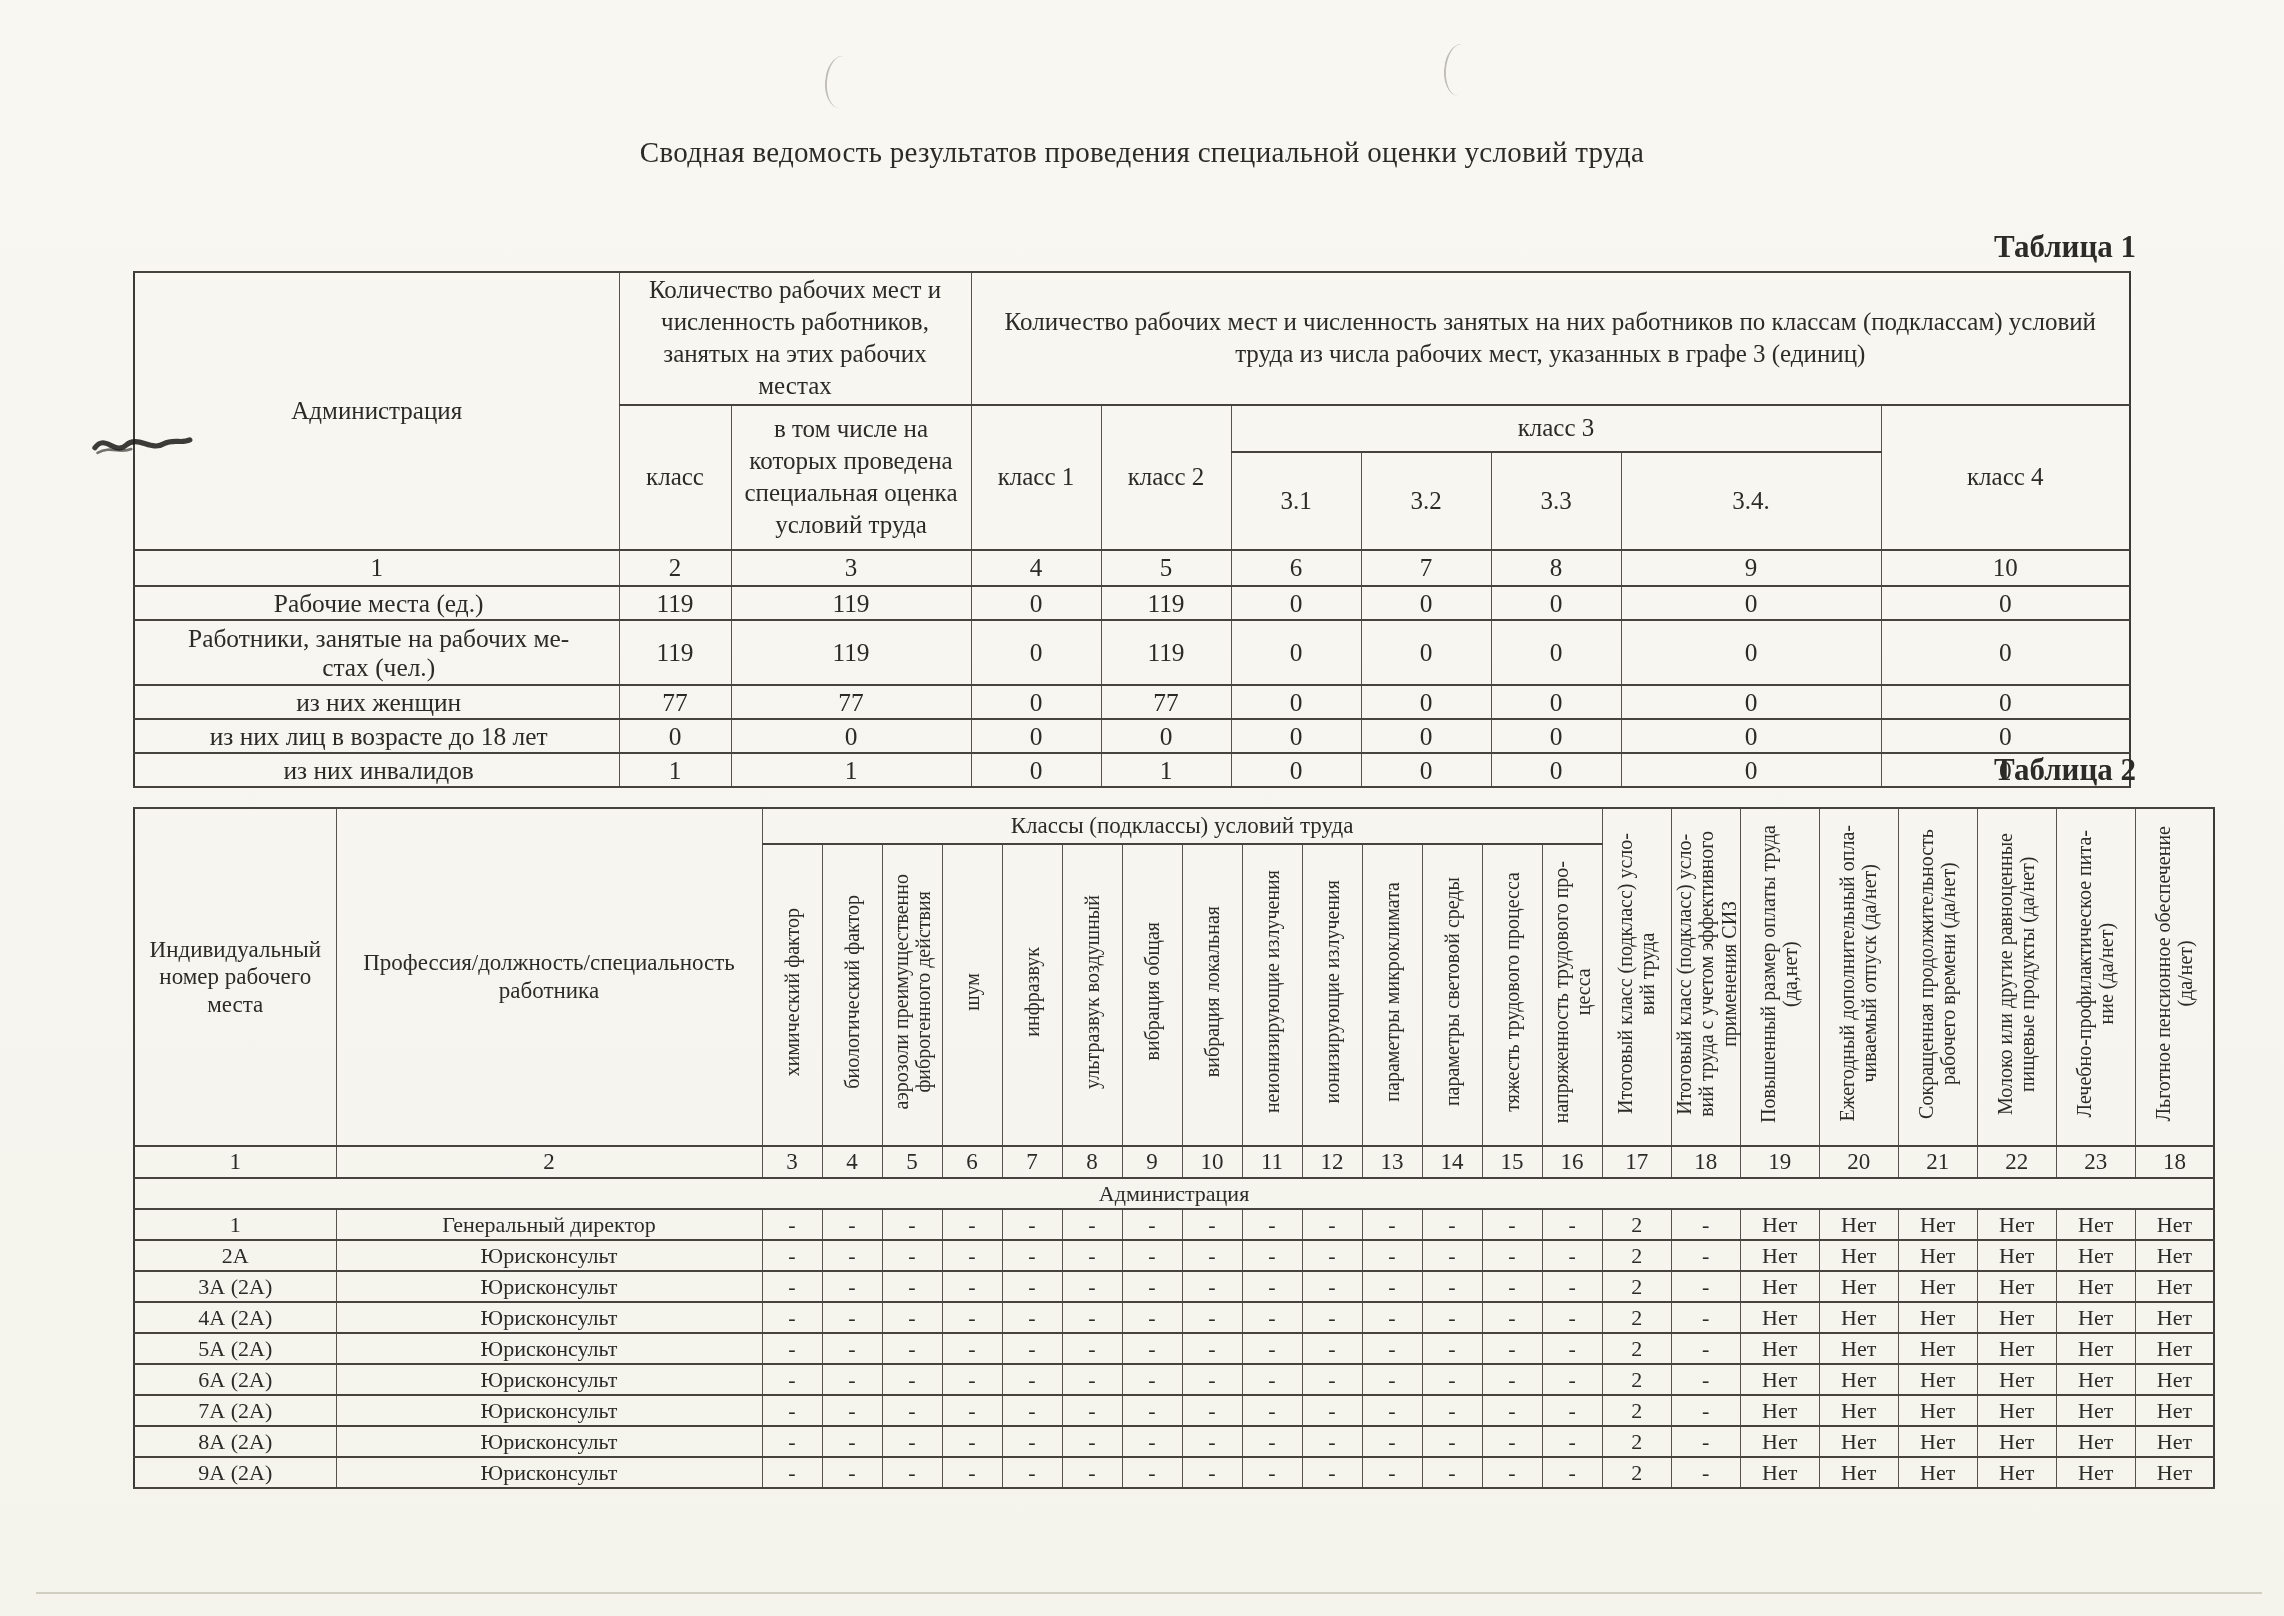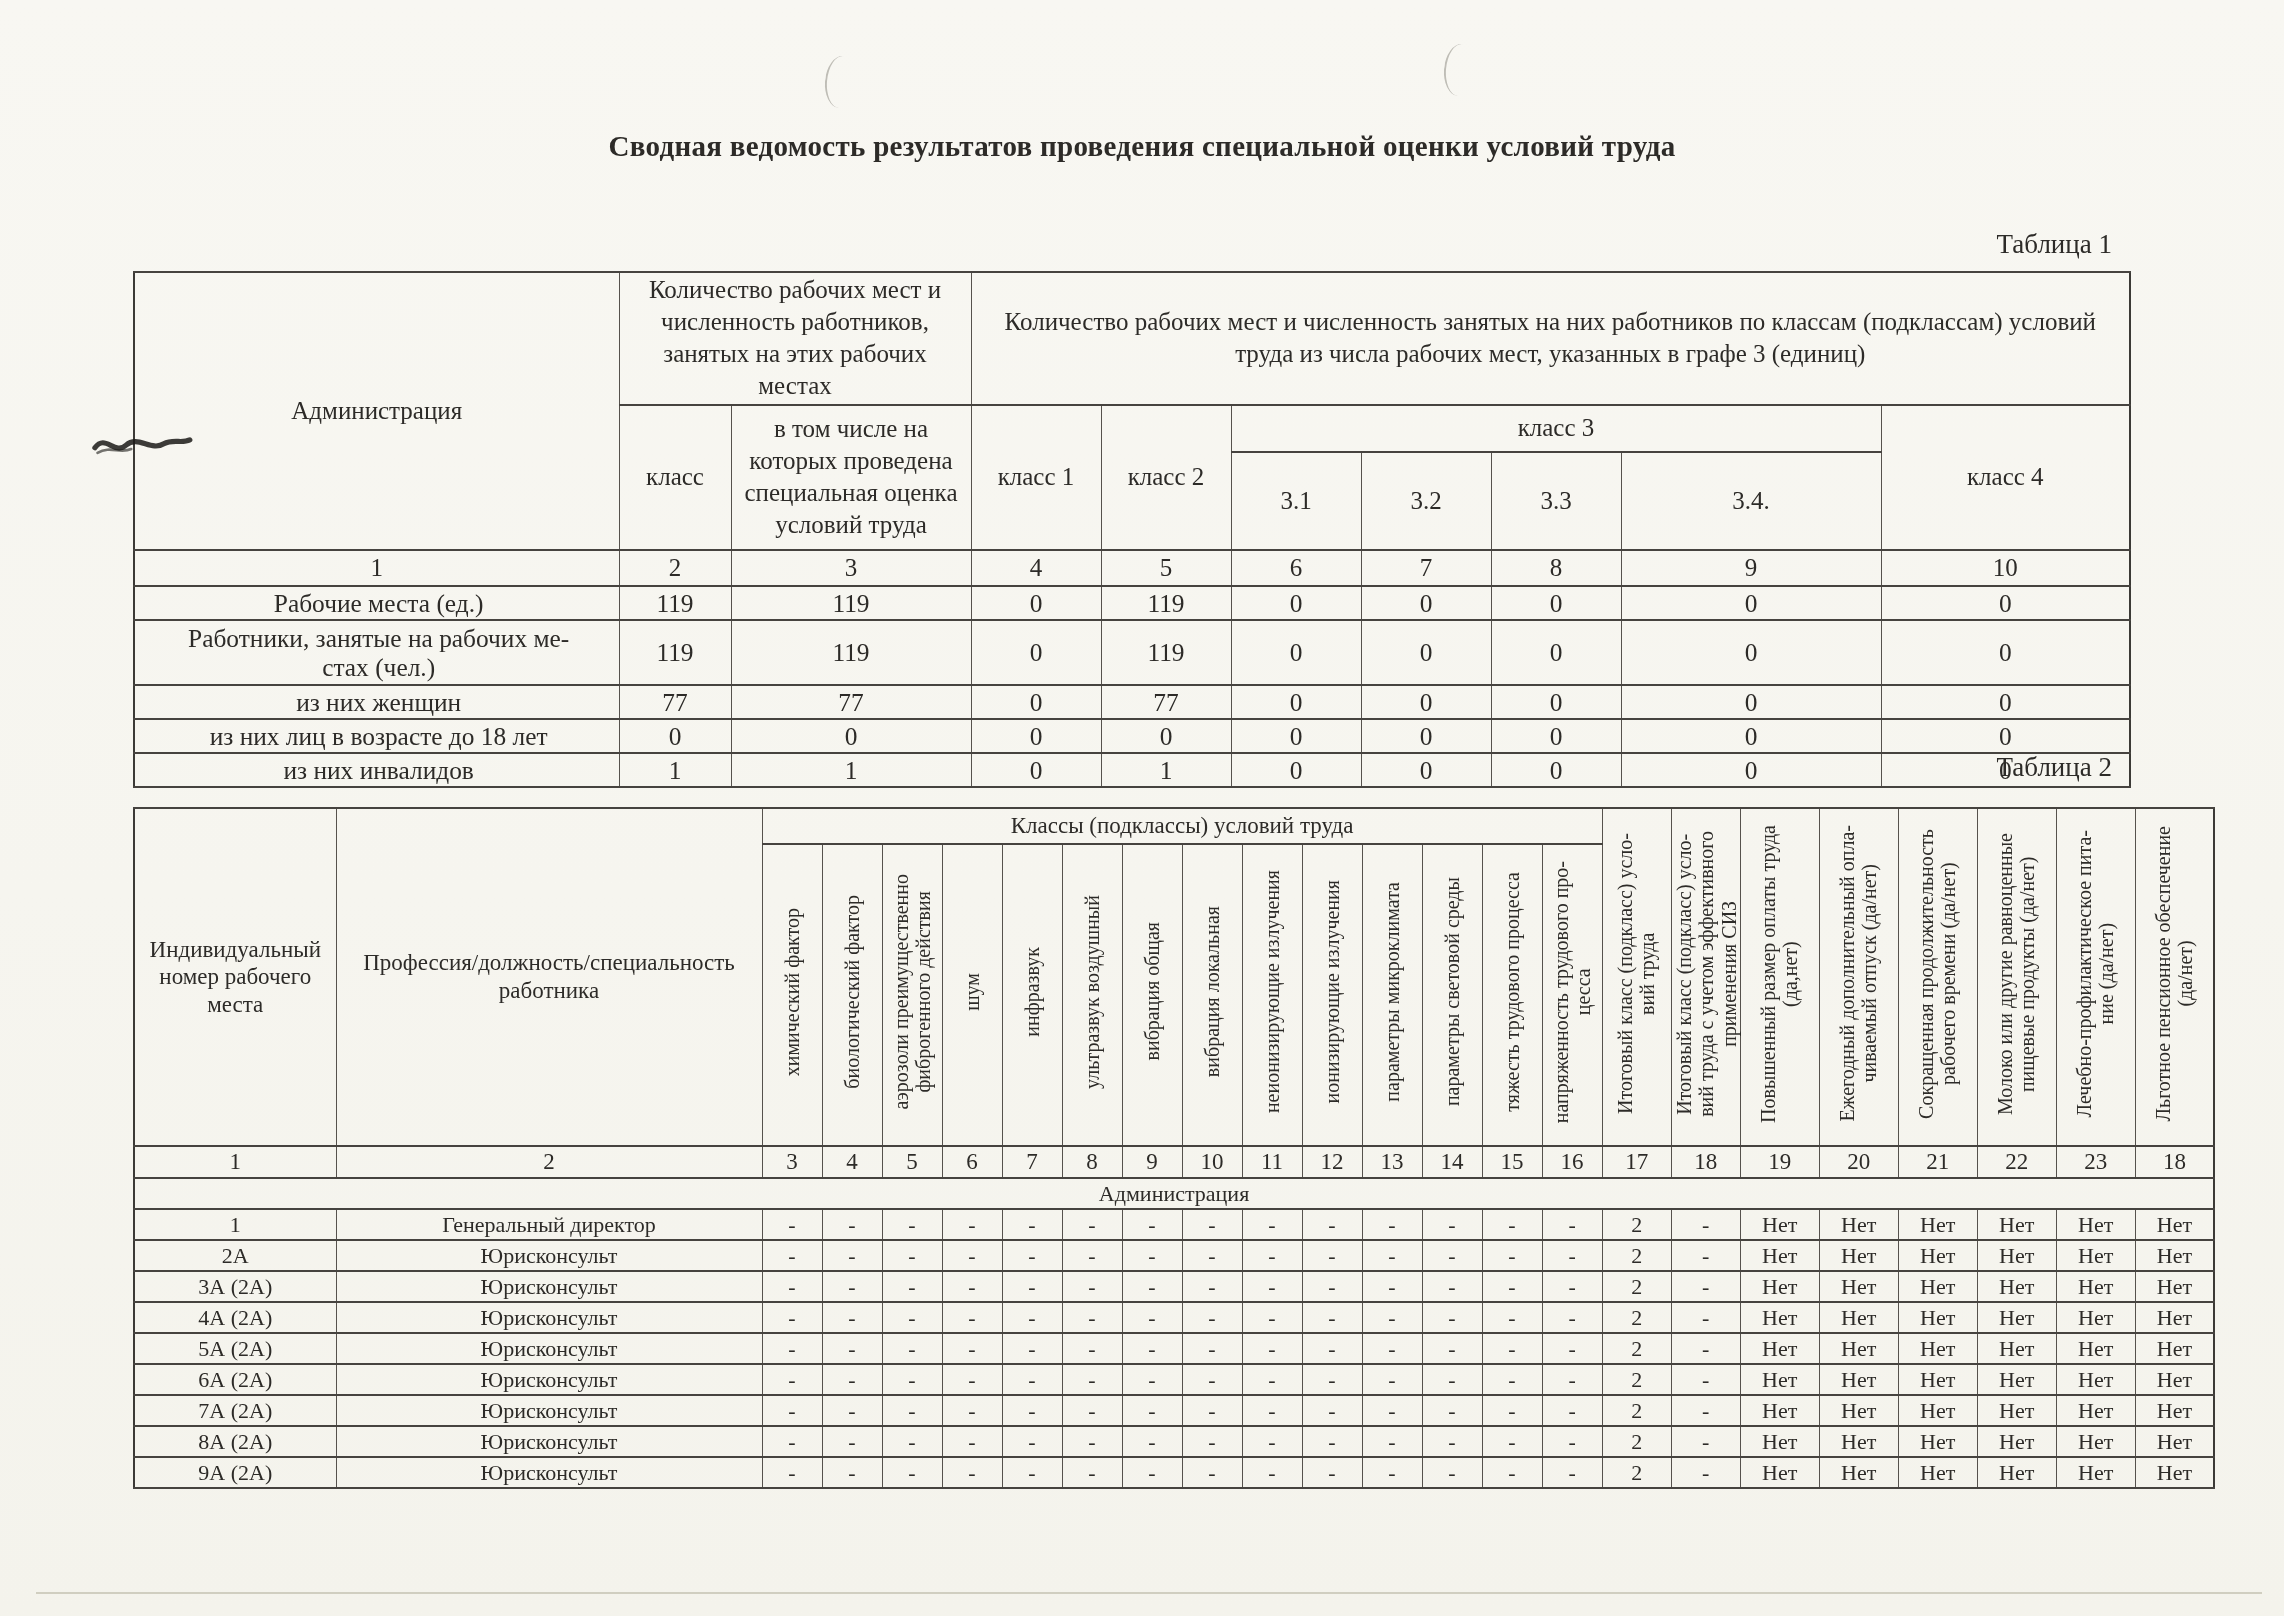--- a/index.html
+++ b/index.html
@@ -7,26 +7,26 @@
     width:2284px;height:1617px;
     font-family:"Liberation Serif","DejaVu Serif",serif;
     background:#efeee9;
   }
   .page{
     position:relative;width:2284px;height:1617px;overflow:hidden;
     background:linear-gradient(180deg,#f8f7f2 0%,#f6f5ef 55%,#f4f3ec 100%);
     color:#2d2b28;
   }
   .doc-title{
-    position:absolute;top:130px;left:0;width:100%;
-    text-align:center;font-weight:bold;font-size:29px;letter-spacing:0.3px;
+    position:absolute;top:136px;left:0;width:100%;
+    text-align:center;font-weight:normal;font-size:29px;letter-spacing:0.3px;
   }
   .org-line{position:absolute;top:193px;left:152px;font-size:28px;white-space:nowrap;}
   .org-line .org-value{border-bottom:2px solid #3e3c38;padding:0 19.5px 3.9px 5.2px;}
-  .tbl-caption{position:absolute;right:172px;font-size:27px;}
+  .tbl-caption{position:absolute;right:148px;font-size:31px;font-weight:bold;}
   #caption-t1{top:229px;}
   #caption-t2{top:752px;}
   .tbl-wrap{position:absolute;}
   #t1-wrap{top:271px;left:133px;}
   #t2-wrap{top:807px;left:133px;}
   table{border-collapse:collapse;table-layout:fixed;}
   th,td{
     border-left:1.3px solid #56524d;border-right:1.3px solid #56524d;
     border-top:2px solid #46433f;border-bottom:2px solid #46433f;
     vertical-align:middle;font-weight:normal;color:#2d2b28;

